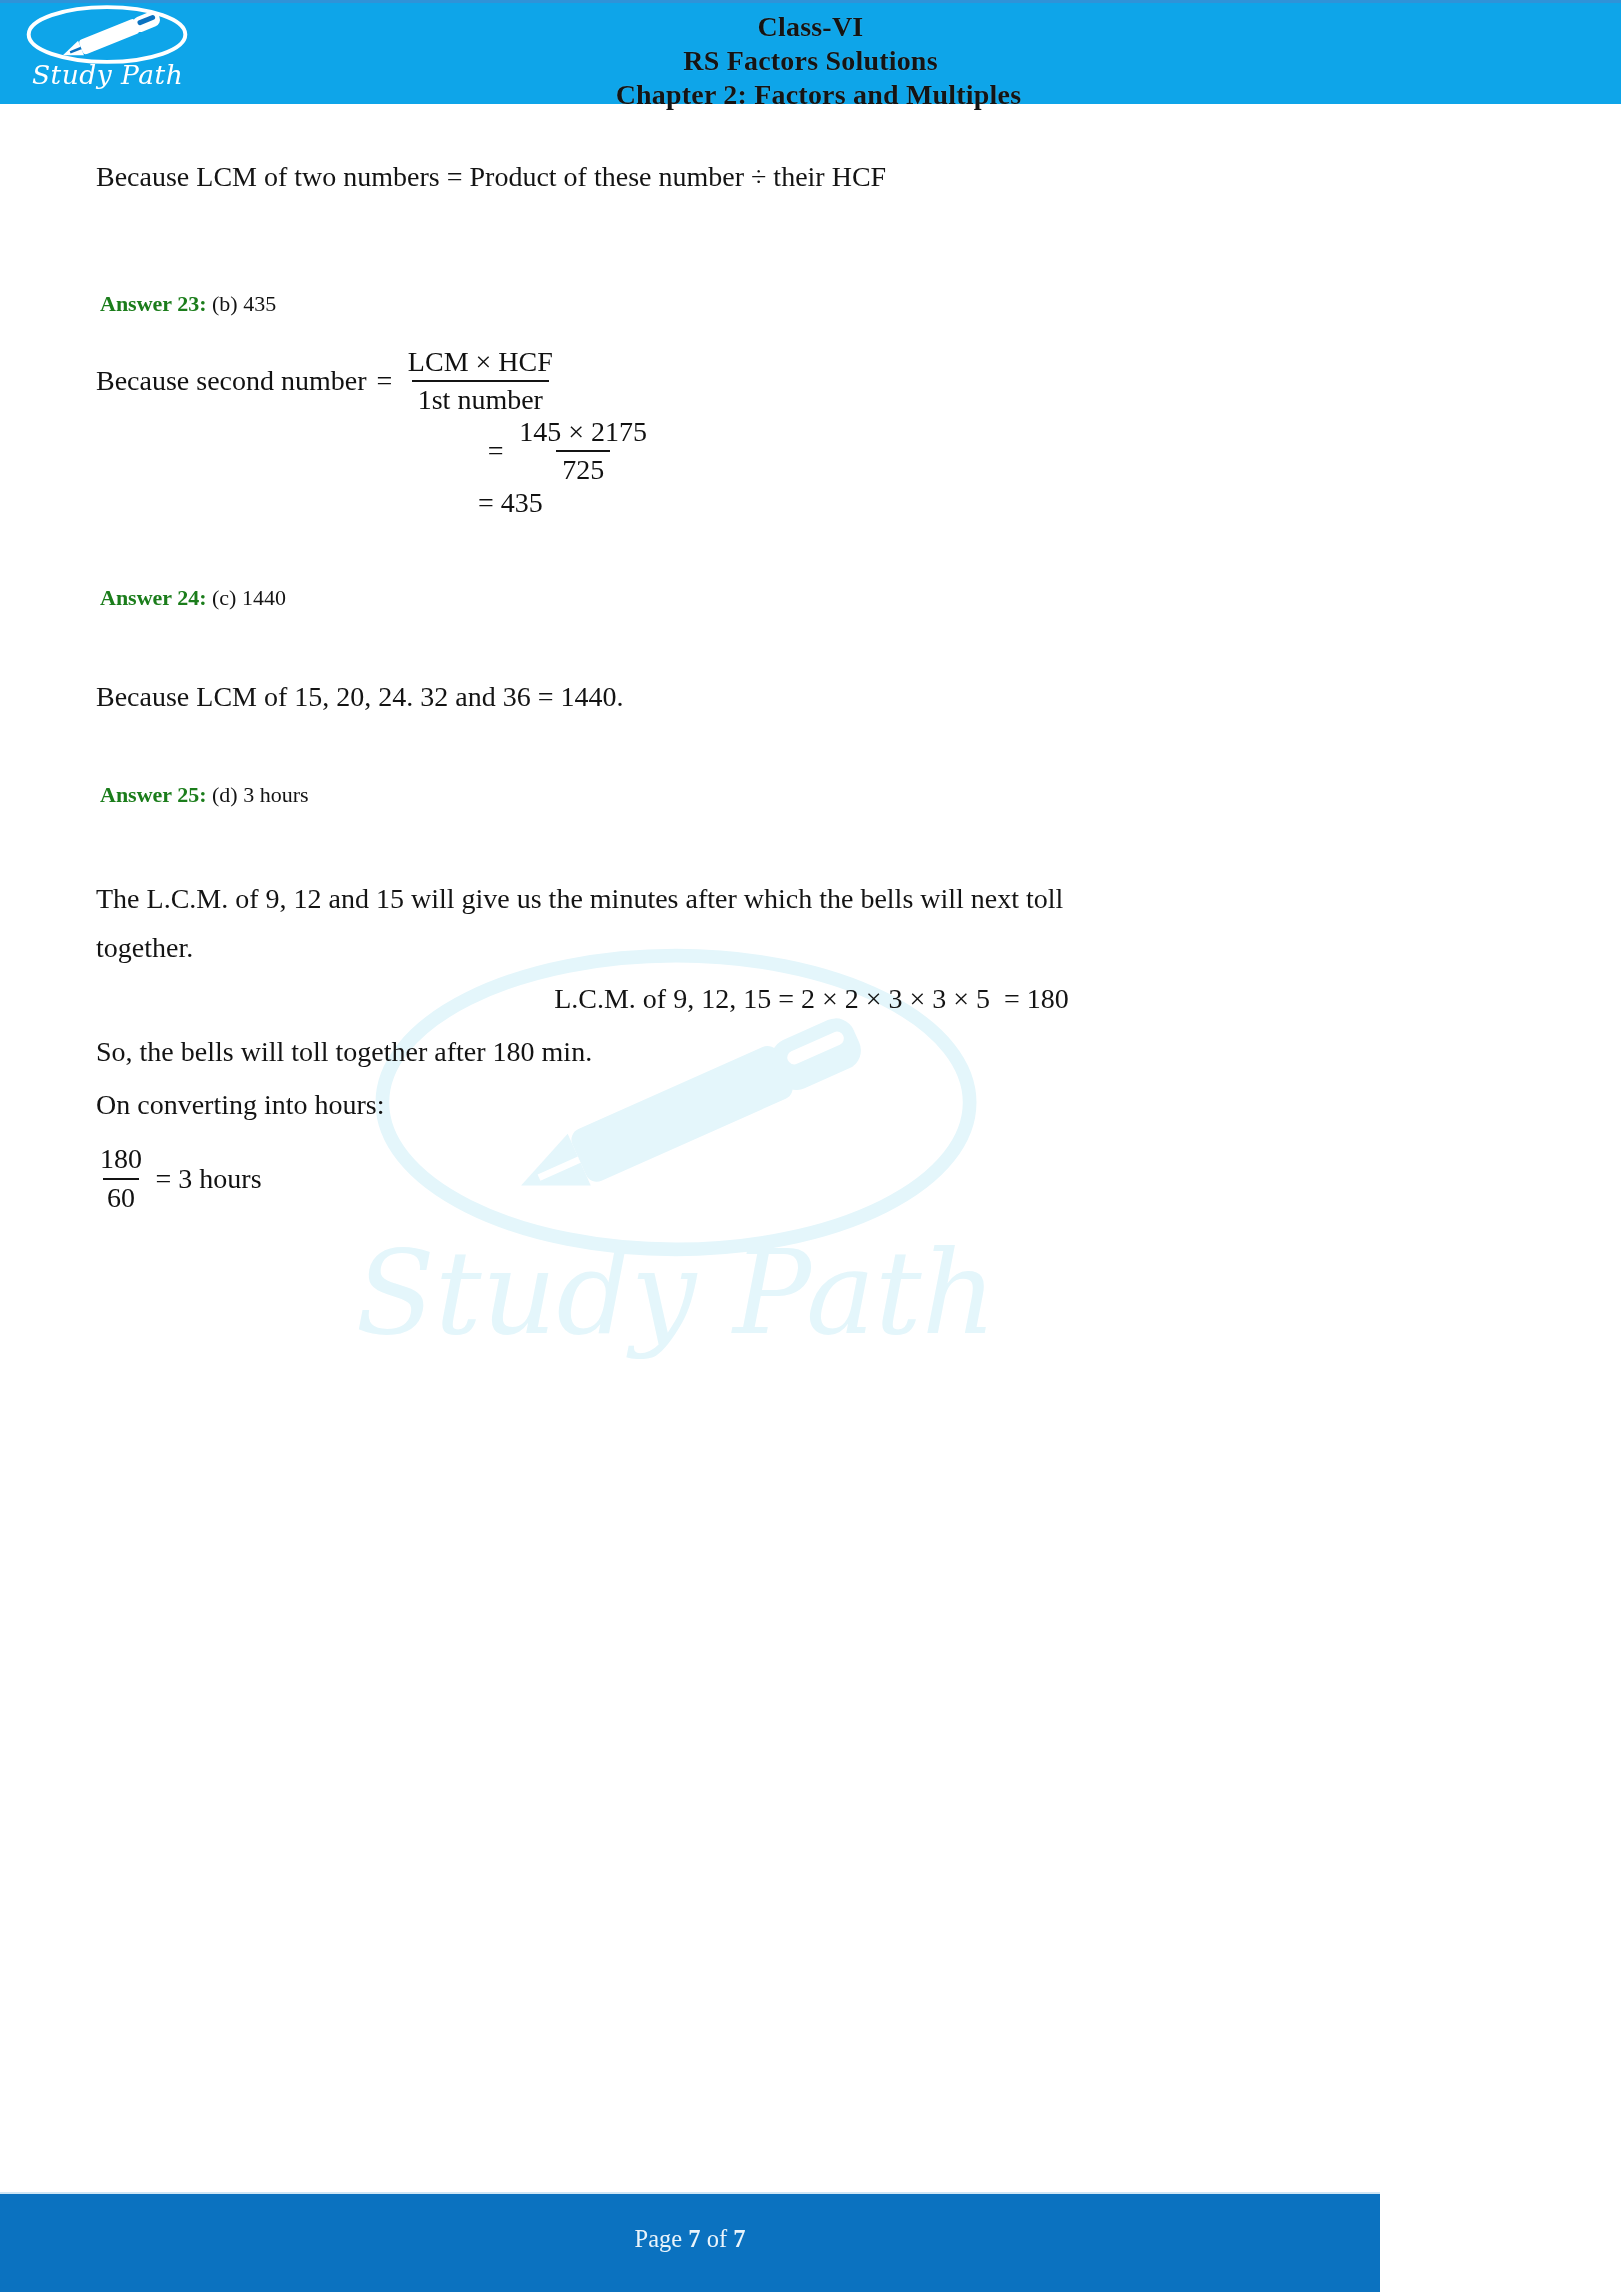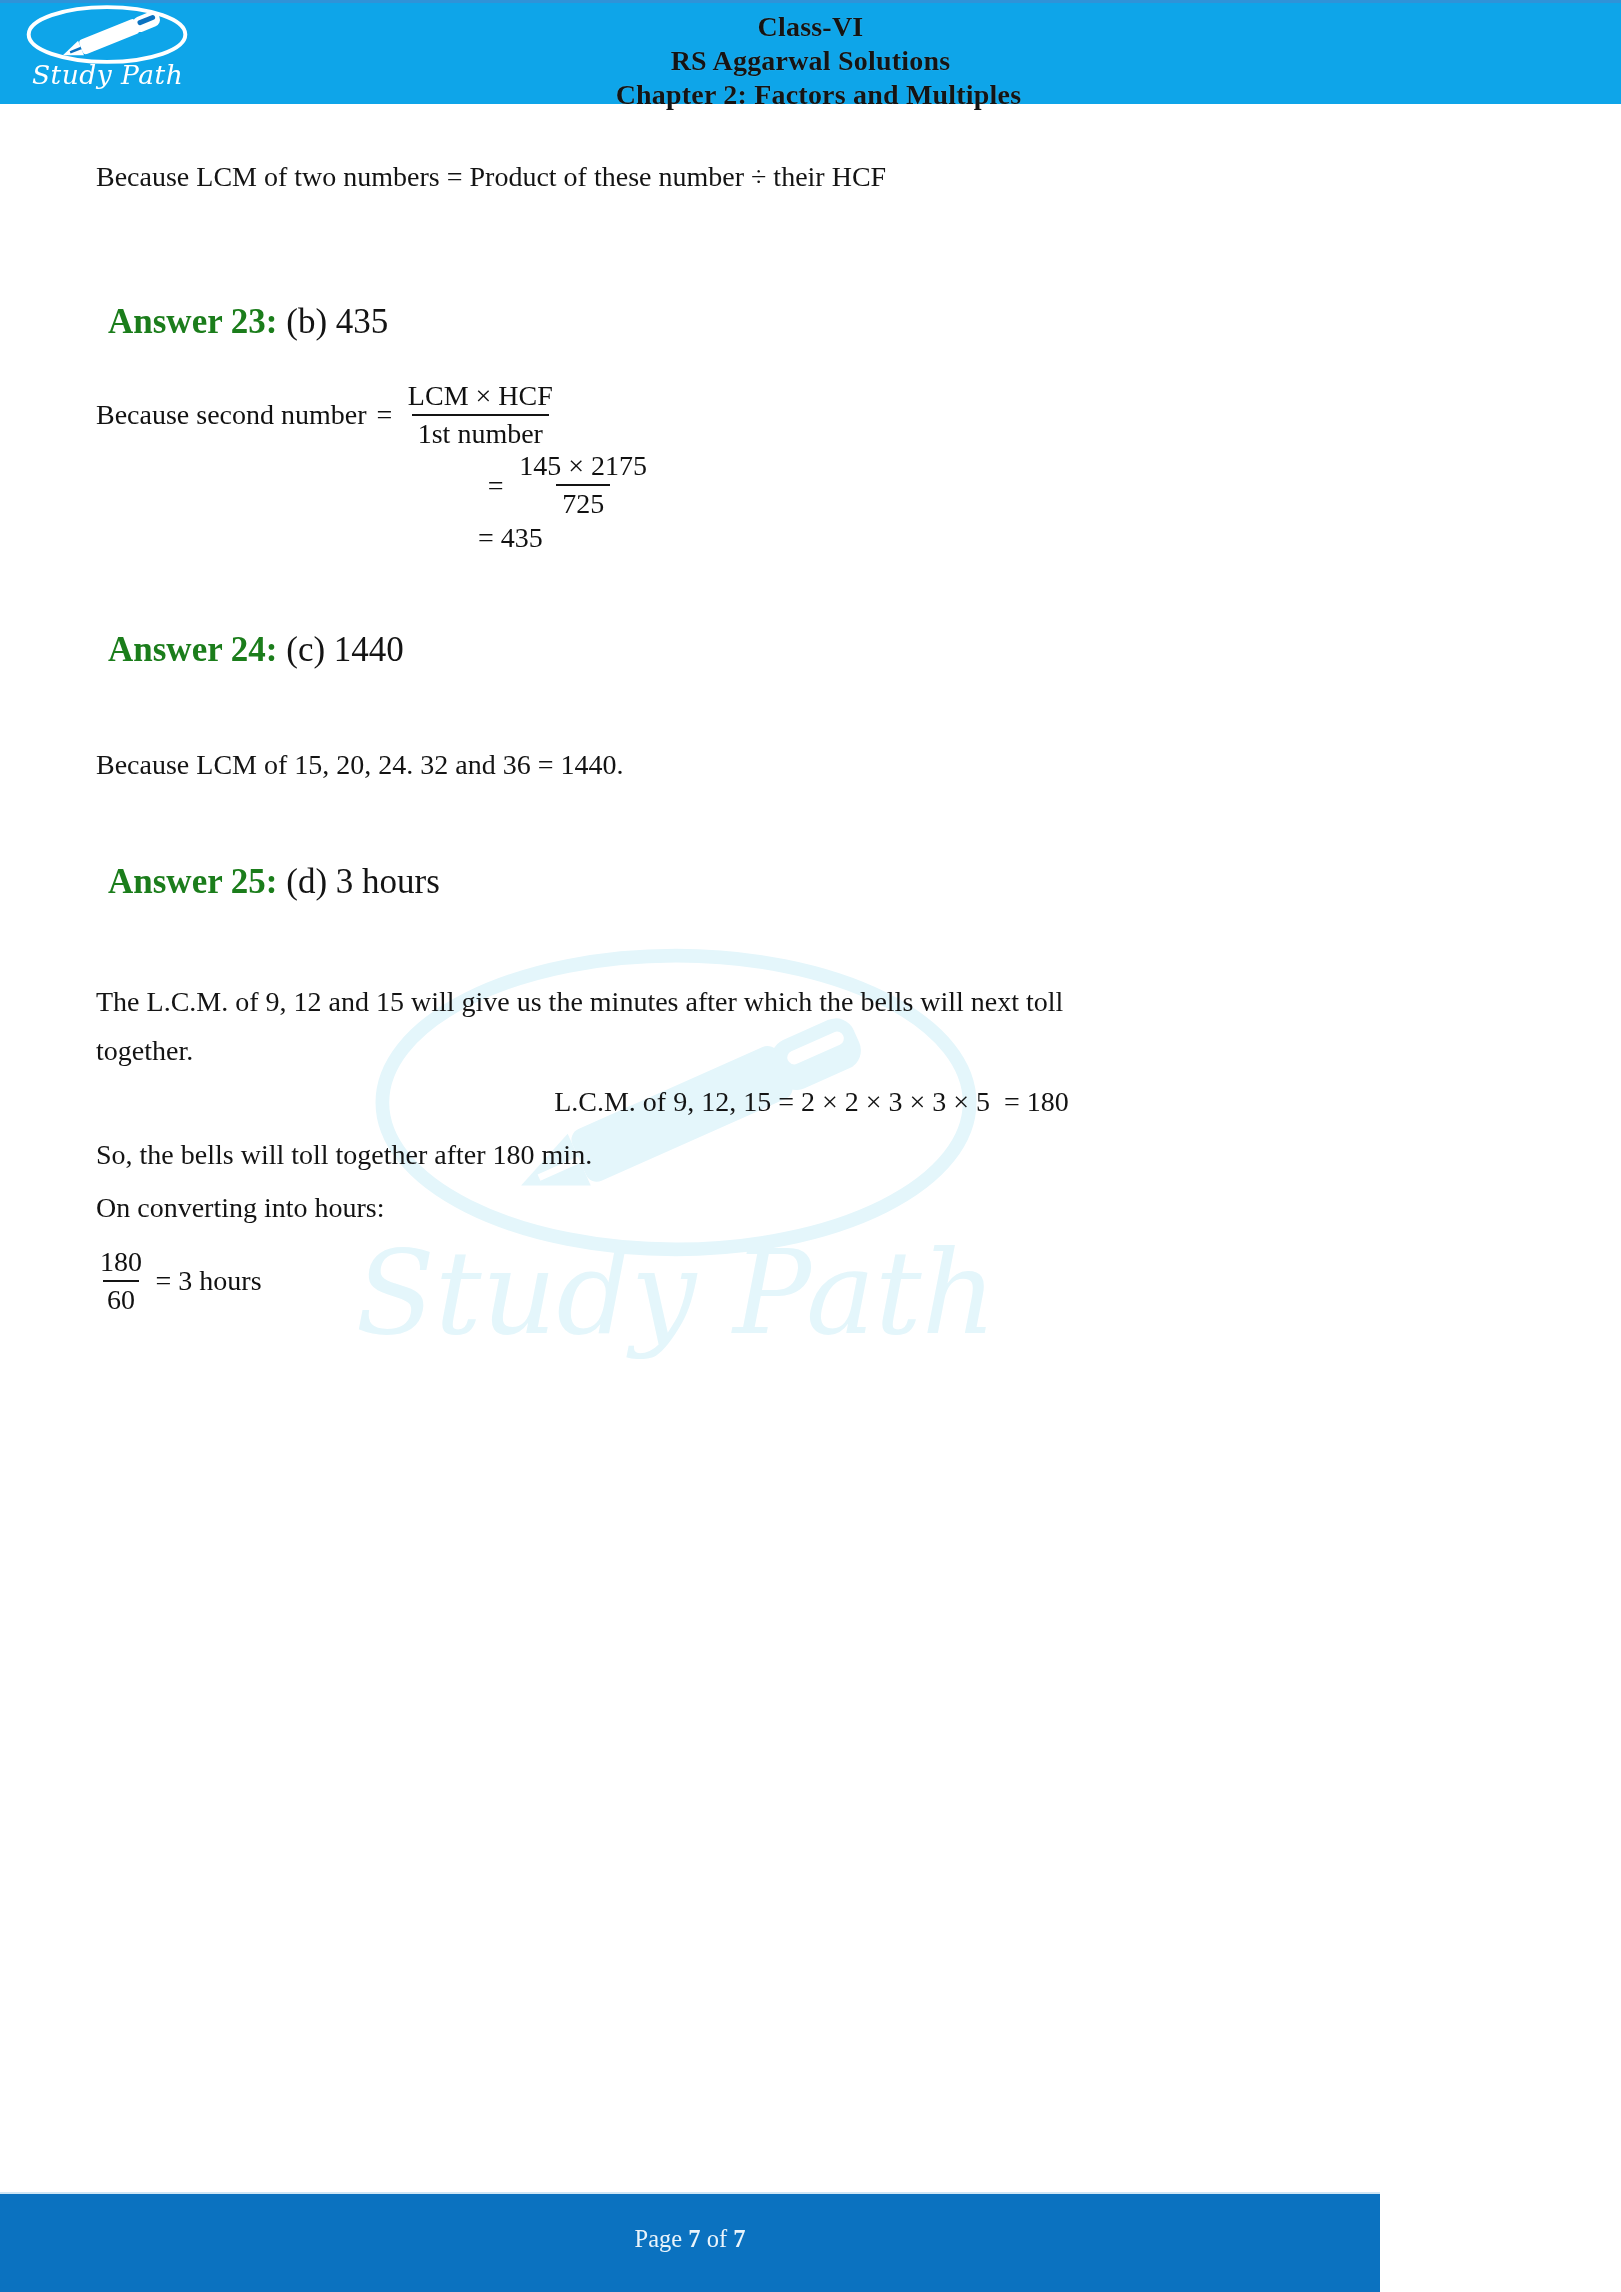--- a/index.html
+++ b/index.html
@@ -113,23 +113,23 @@
     line-height: 1.44;
     color: #141414;
     white-space: pre-wrap;
   }
   .para { margin: 0; }
   .spacer-sm { height: 21.6px; }
   .spacer-md { height: 59px; }
   .spacer-lg { height: 88px; }
 
   .ans-head {
-    font-size: 35px;
+    font-size: 22px;
     line-height: 1.4;
-    margin: 12px;
+    margin: 4px;
   }
   .ans-label {
     color: #1b7d1b;
     font-weight: bold;
   }
   .ans-value {
     color: #141414;
   }
 
   
@@ -206,21 +206,21 @@
         <path d="M205 179 L250 179" stroke="#ffffff" stroke-width="7"></path>
         <rect x="486" y="166" width="62" height="14" rx="7" fill="#ffffff"></rect>
       </g>
     </svg>
     <div class="wm-word">Study Path</div>
   </div>
 
   <div class="header">
     <div class="header-titles">
       <span class="line hl1">Class-VI</span>
-      <span class="line hl2">RS Aggarwal Solutions</span>
+      <span class="line hl2">RS Factors Solutions</span>
       <span class="line hl3">Chapter 2: Factors and Multiples</span>
     </div>
   </div>
 
   <div class="logo">
     <svg width="186" height="61" viewBox="0 0 190 62" aria-hidden="true">
       <ellipse cx="95" cy="31" rx="80" ry="28" fill="none" stroke="#ffffff" stroke-width="4"></ellipse>
       <g transform="rotate(-22 95 33)">
         <rect x="66" y="26" width="62" height="16" rx="4" fill="#ffffff"></rect>
         <rect x="124" y="26" width="28" height="16" rx="7" fill="#ffffff"></rect>

